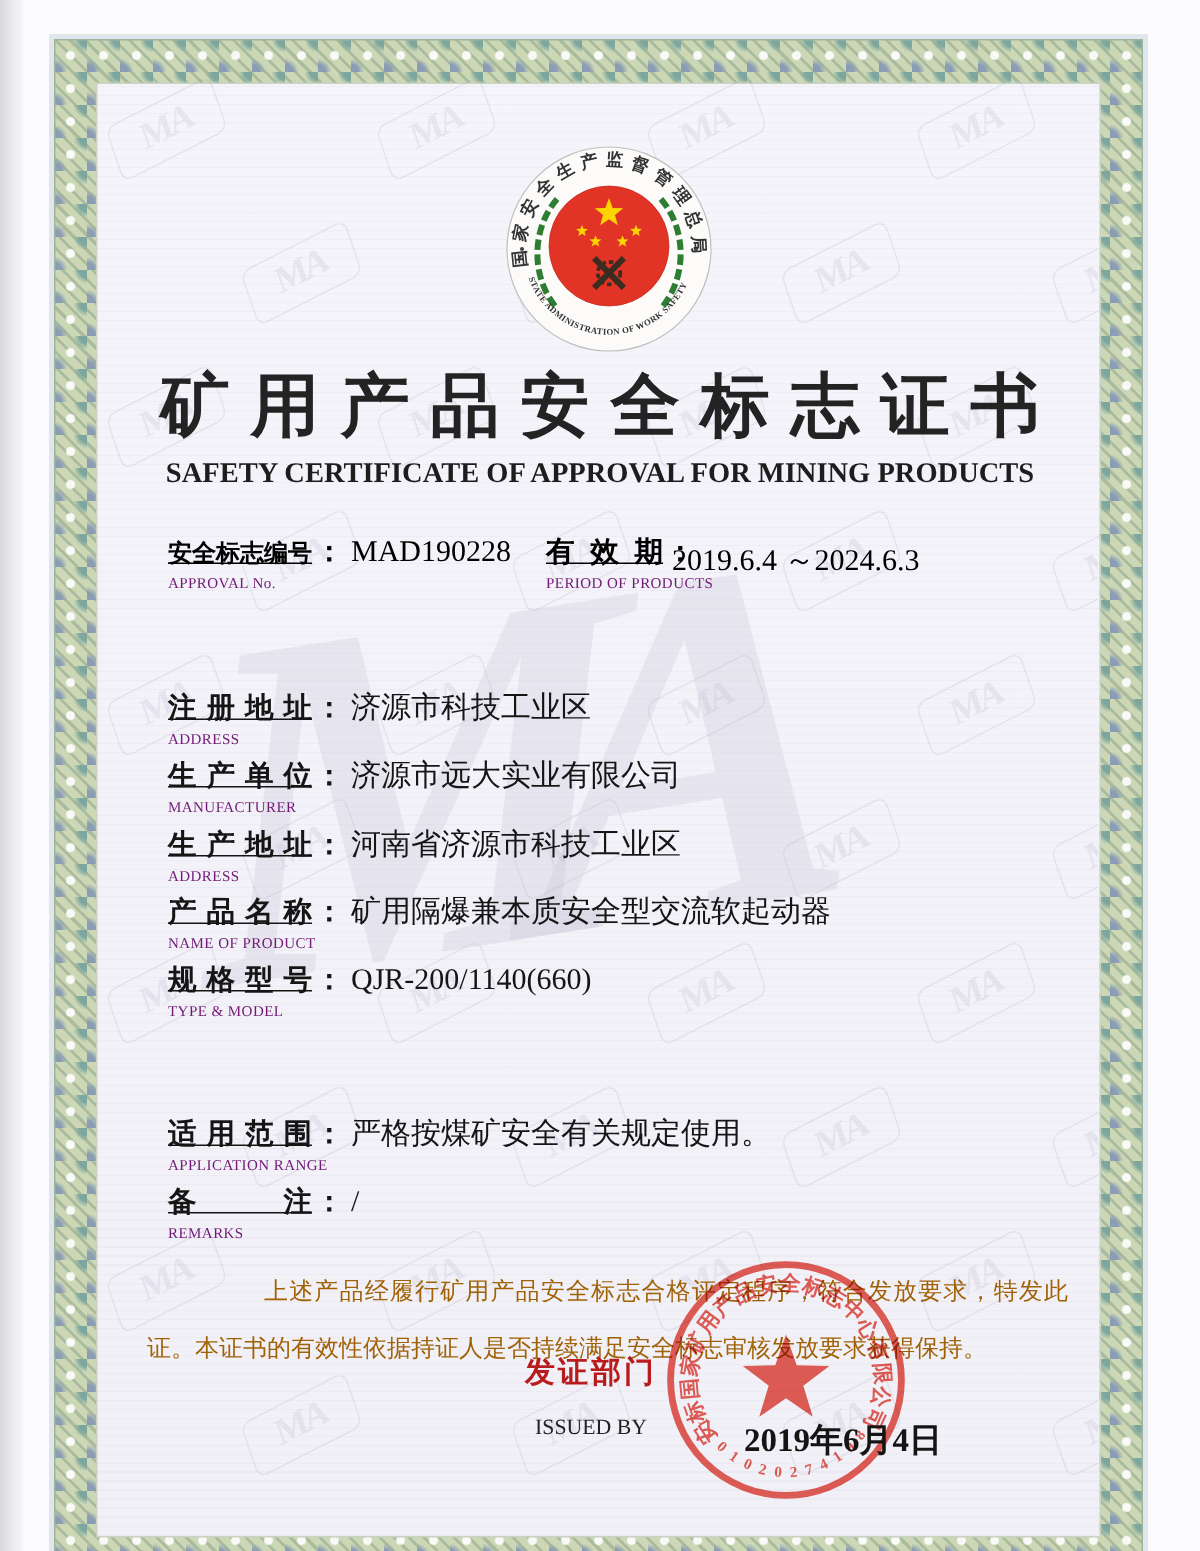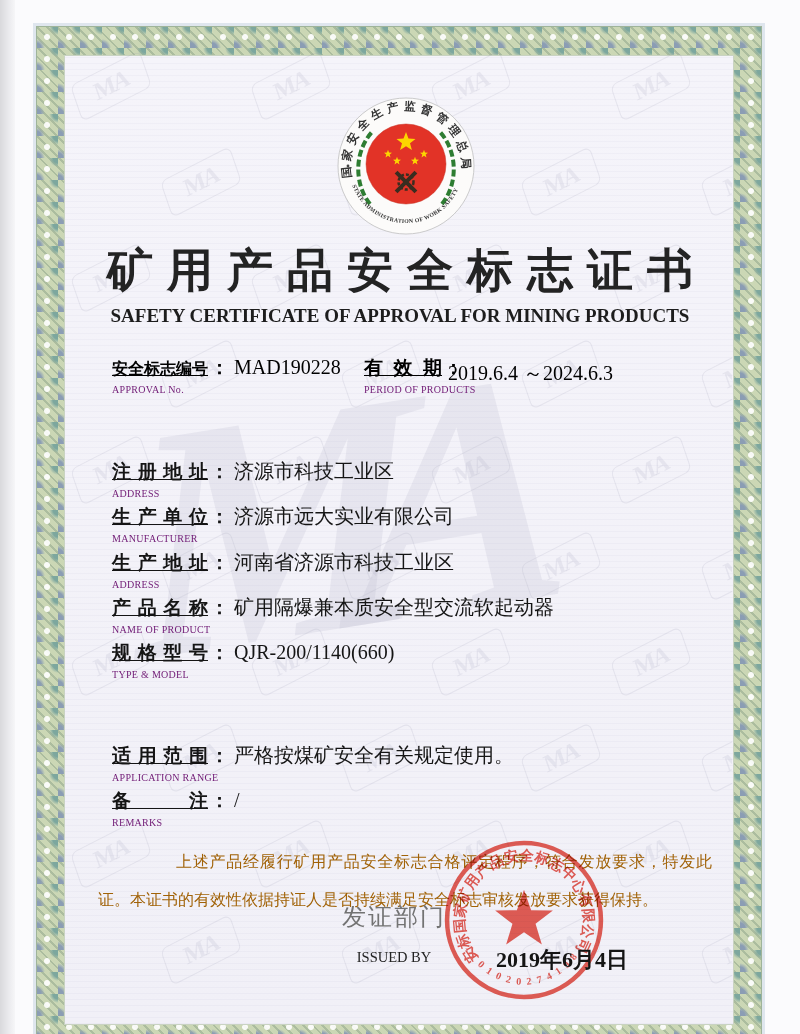--- a/index.html
+++ b/index.html
@@ -47,21 +47,21 @@
   .colon{font-size:19px;font-weight:600;margin:0 5px 0 2px;}
   .val{font-size:20px;font-weight:500;font-family:"Liberation Serif","Liberation Sans",serif;}
   .en{font-family:"Liberation Serif",serif;font-size:10px;color:#701a75;margin-top:3px;letter-spacing:.3px;}
   .ap-left{position:absolute;left:112px;top:355px;}
   .ap-mid{position:absolute;left:364px;top:355px;}
   .ap-val{position:absolute;left:448px;top:360px;}
   
   .statement{position:absolute;left:98px;top:843px;width:614px;font-size:16px;
     line-height:38px;color:#a16207;text-indent:78px;text-align:justify;}
   .issuer{position:absolute;left:338px;top:901px;width:112px;text-align:center;}
-  .issuer .zh{font-size:24px;font-weight:400;letter-spacing:2px;color:#737373;}
+  .issuer .zh{font-size:20px;font-weight:700;letter-spacing:2px;color:#b91c1c;}
   .issuer .en2{font-family:"Liberation Serif",serif;font-size:14.5px;color:#222;margin-top:16px;}
   .stamp{position:absolute;left:442px;top:838px;mix-blend-mode:multiply;opacity:.92;}
   .issue-date{position:absolute;left:496px;top:945px;font-size:22px;font-weight:600;
     color:#141414;z-index:5;font-family:"Liberation Serif",serif;}
 </style>
 </head>
 <body>
 
 <div class="page">
 

